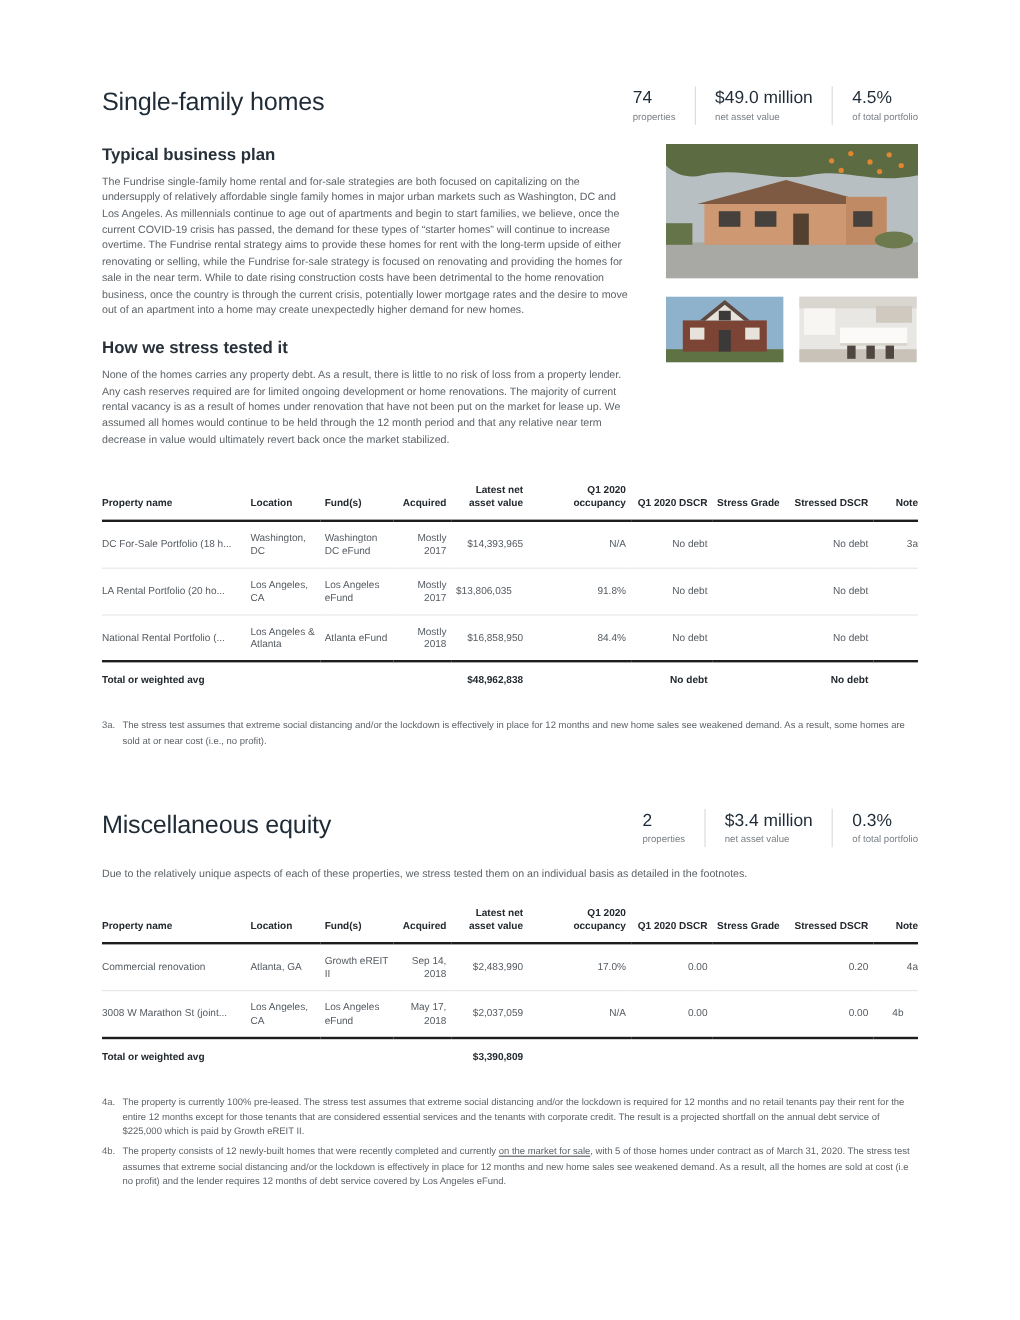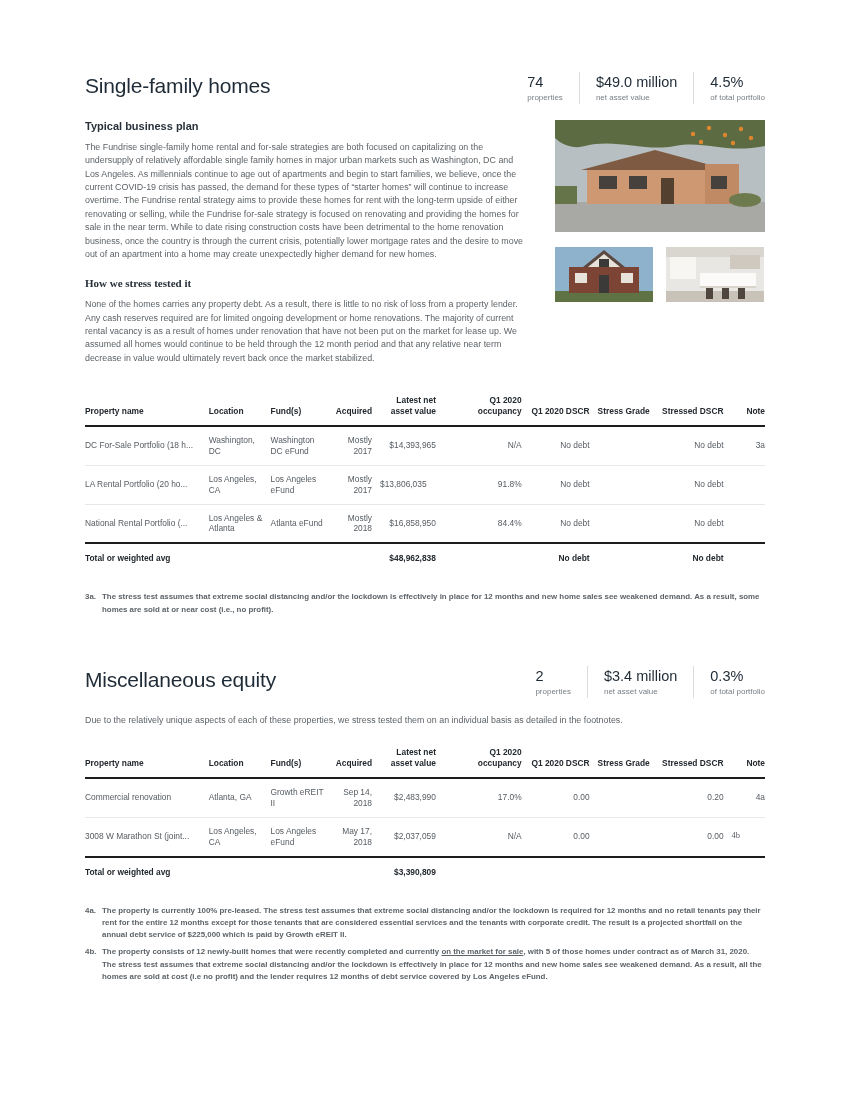--- a/index.html
+++ b/index.html
@@ -16,40 +16,40 @@
   .stats { display:flex; margin-top:-2px; }
   .stat { padding:2px 16px; }
   .stat:first-child { padding-left:0; }
   .stat:last-child { padding-right:0; }
   .stat + .stat { border-left:1px solid #dcdcdc; }
   .stat-value { font-size:14.5px; color:#1f2b36; }
   .stat-label { font-size:8px; color:#7a8086; margin-top:3px; }
 
   .content-row { display:flex; gap:26px; margin-top:16px; }
   .text-col { flex:1; min-width:0; }
-  .subheading { font-size:11px; font-weight:700; color:#28303a; margin-bottom:9px; }
-  .subheading.mt { margin-top:16px;font-family:Liberation Serif, serif; }
+  .subheading { font-size:14px; font-weight:700; color:#28303a; margin-bottom:9px; }
+  .subheading.mt { margin-top:16px; }
   .para { font-size:8.9px; line-height:1.5; color:#5d6368; }
 
   .photo-col { width:210px; flex-shrink:0; }
   .photo-main svg { width:210px; height:112px; display:block; }
   .photo-row { display:flex; gap:13px; margin-top:15px; }
   .photo-small svg { width:98px; height:55px; display:block; }
 
   .data-table { width:100%; border-collapse:collapse; table-layout:fixed; margin-top:26px; }
   .data-table.mt-sm { margin-top:16px; }
   .data-table th { font-size:8.4px; font-weight:700; color:#23292f; padding:4px 4px 8px; border-bottom:2px solid #1b1d1f; vertical-align:bottom; line-height:1.3; }
   .data-table td { font-size:8.4px; color:#565c62; padding:8px 4px; line-height:1.3; vertical-align:middle; }
   .data-table tbody tr { border-bottom:1px solid #e8e8e8; }
   .data-table tbody tr:last-child { border-bottom:0; }
   .data-table tfoot td { border-top:2px solid #1b1d1f; font-weight:700; color:#23292f; padding:9px 4px; }
   .data-table th:first-child, .data-table td:first-child { padding-left:0; }
   .data-table th:last-child, .data-table td:last-child { padding-right:0; }
 
-  .footnotes { margin-top:18px;font-weight:bold; }
+  .footnotes { margin-top:18px; }
   .footnote { display:flex; font-size:7.9px; line-height:1.55; color:#5d6368; }
   .footnote + .footnote { margin-top:5px; }
   .fn-id { width:17px; flex-shrink:0; }
   .fn-text { flex:1; }
   .fn-link { text-decoration:underline; }
 
   .section-misc { margin-top:52px; }
   .intro { font-size:8.9px; line-height:1.5; color:#5d6368; margin-top:16px; }
 </style>
 </head>
@@ -296,21 +296,21 @@
           <tr>
             <td style="text-align: left;">3008 W Marathon St (joint...</td>
             <td style="text-align: left;">Los Angeles, CA</td>
             <td style="text-align: left;">Los Angeles eFund</td>
             <td style="text-align: right;">May 17, 2018</td>
             <td style="text-align: right;">$2,037,059</td>
             <td style="text-align: right;">N/A</td>
             <td style="text-align: right;">0.00</td>
             <td style="text-align: left;"></td>
             <td style="text-align: right;">0.00</td>
-            <td style="text-align: left; font-family: Liberation Serif, serif;">4b</td>
+            <td style="text-align: center;">4b</td>
           </tr>
         </tbody>
         <tfoot>
           <tr>
             <td style="text-align: left;">Total or weighted avg</td>
             <td style="text-align: left;"></td>
             <td style="text-align: left;"></td>
             <td style="text-align: right;"></td>
             <td style="text-align: right;">$3,390,809</td>
             <td style="text-align: right;"></td>

